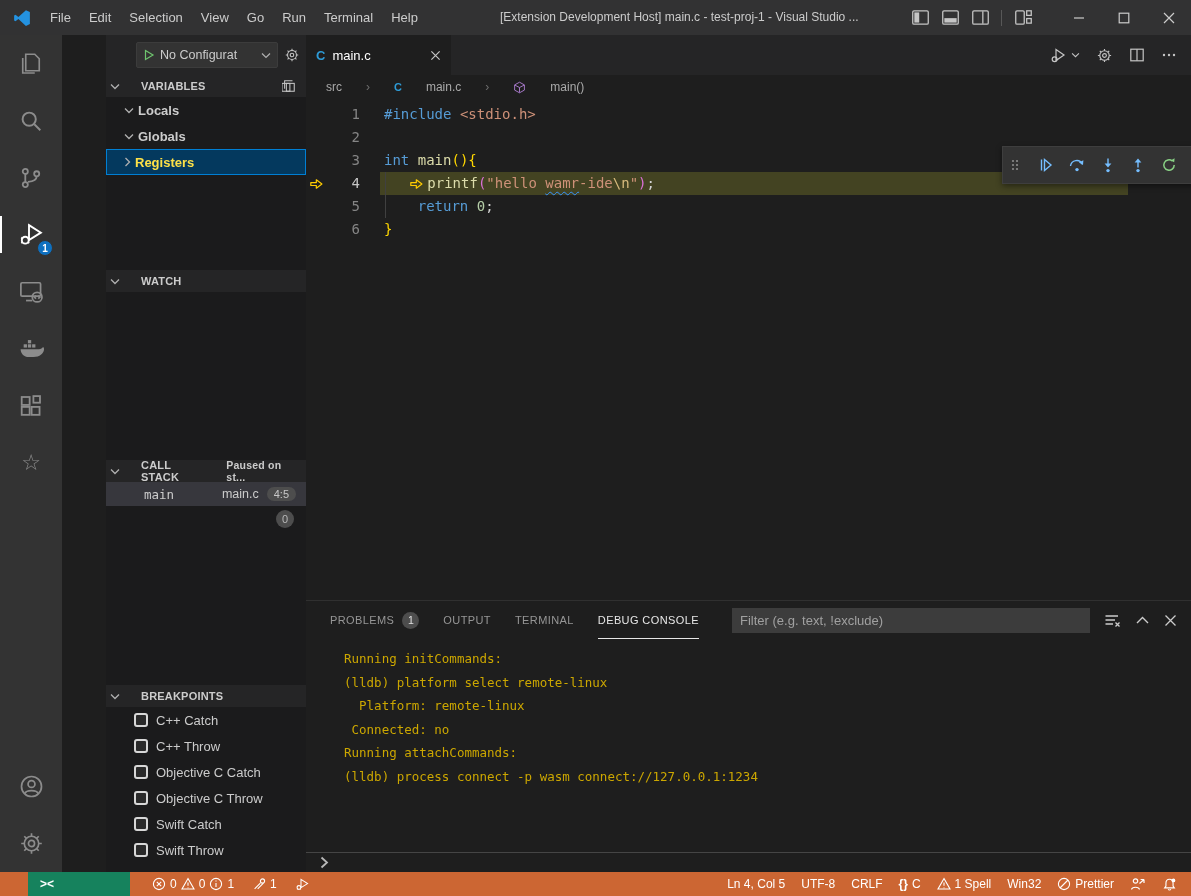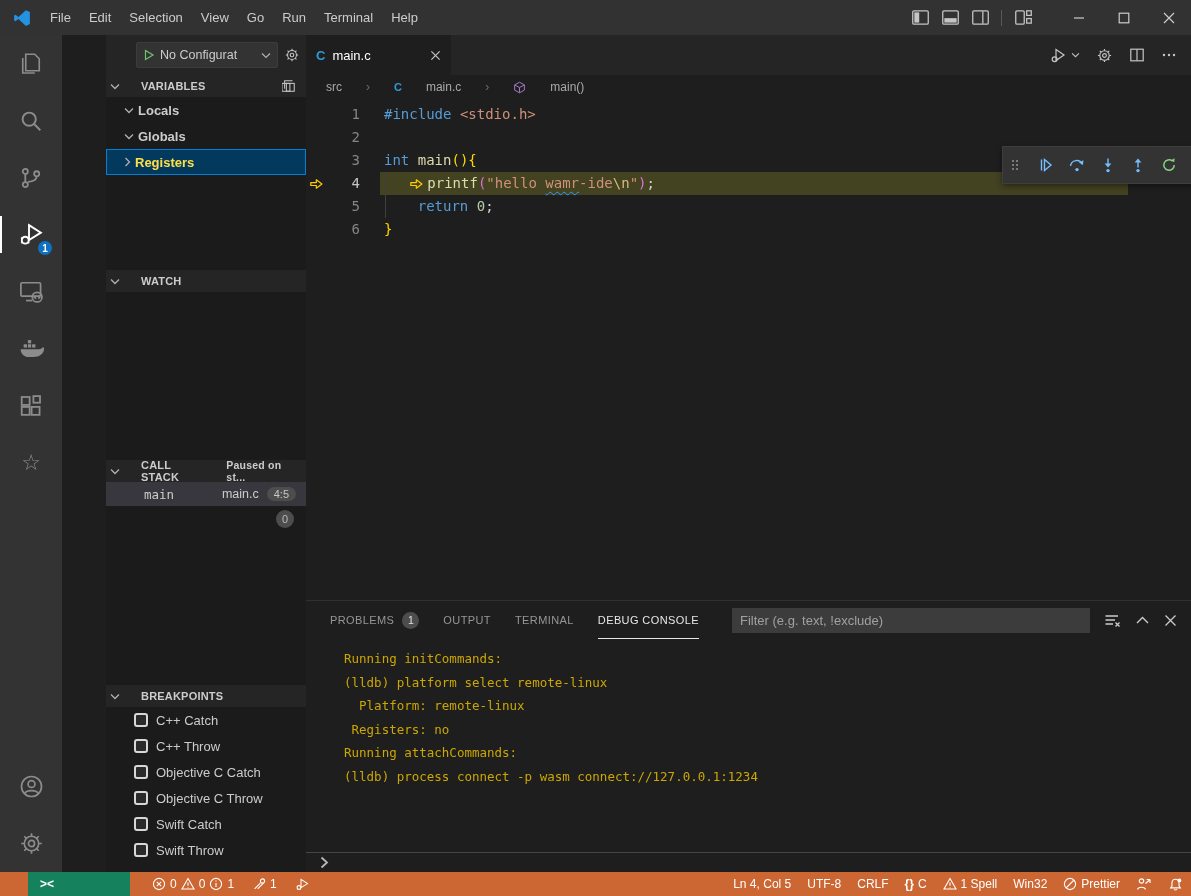--- a/index.html
+++ b/index.html
@@ -118,40 +118,41 @@
   .prompt-row { height:20px; border-top:1px solid #454545; display:flex; align-items:center; padding-left:14px;
     color:#cccccc; }
 
   
   .statusbar { position:absolute; left:0; right:0; bottom:0; height:24px; background:#cc6633; color:#ffffff;
     display:flex; align-items:center; font-size:12px; z-index:20; }
   .remote-item { margin-left:28px; width:102px; height:24px; background:#16825d; display:flex;
     align-items:center; padding-left:12px; font-weight:bold; font-size:12px; }
   .sb-item { display:flex; align-items:center; gap:4px; padding:0 8px; height:100%; white-space:nowrap; }
   .sb-group { display:flex; align-items:center; gap:2px; margin-left:14px; }
-  .status-right { margin-left:auto; display:flex; align-items:center; padding-right:0; }
+  .status-right { margin-left:auto; display:flex; align-items:center; padding-right:6px; }
   .glyph { font-weight:bold; }
 </style>
 </head>
 <body>
 
 <div class="titlebar">
   <svg class="logo" width="18" height="18" viewBox="0 0 16 16">
     <path d="M11.5,1 L4.8,7.2 L2.2,5.2 L1,5.7 L1,10.3 L2.2,10.8 L4.8,8.8 L11.5,15 L15,13.3 L15,2.7 Z" fill="#2492e0"></path>
   </svg>
   <div class="menubar">
       <span class="menu-item">File</span>
       <span class="menu-item">Edit</span>
       <span class="menu-item">Selection</span>
       <span class="menu-item">View</span>
       <span class="menu-item">Go</span>
       <span class="menu-item">Run</span>
       <span class="menu-item">Terminal</span>
       <span class="menu-item">Help</span>
     </div>
+  <div class="window-title">[Extension Development Host] main.c - test-proj-1 - Visual Studio ...</div>
   <div class="tb-controls">
     <span class="tb-ico">
       <svg width="17" height="15" viewBox="0 0 16 14">
           <rect x="0.7" y="0.7" width="14.6" height="12.6" rx="1.2" fill="none" stroke="currentColor" stroke-width="1.2"></rect>
           <rect x="2.2" y="2.2" width="4.6" height="9.6" fill="currentColor"></rect>
         </svg>
     </span>
     <span class="tb-ico">
       <svg width="17" height="15" viewBox="0 0 16 14">
           <rect x="0.7" y="0.7" width="14.6" height="12.6" rx="1.2" fill="none" stroke="currentColor" stroke-width="1.2"></rect>
@@ -576,21 +577,21 @@
                 <path d="M1.5,1.5 L11.5,11.5 M11.5,1.5 L1.5,11.5" stroke="currentColor" stroke-width="1.3"></path>
               </svg>
           </span>
         </div>
       </div>
       <div class="console">
         <div>
             <div class="console-line">Running initCommands:</div>
             <div class="console-line">(lldb) platform select remote-linux</div>
             <div class="console-line">  Platform: remote-linux</div>
-            <div class="console-line"> Registers: no</div>
+            <div class="console-line"> Connected: no</div>
             <div class="console-line">Running attachCommands:</div>
             <div class="console-line">(lldb) process connect -p wasm connect://127.0.0.1:1234</div>
           </div>
       </div>
       <div class="prompt-row">
         <svg width="9" height="13" viewBox="0 0 9 13">
             <path d="M1.5,1.5 L7,6.5 L1.5,11.5" fill="none" stroke="#b8b8b8" stroke-width="1.8"></path>
           </svg>
       </div>
     </div>

